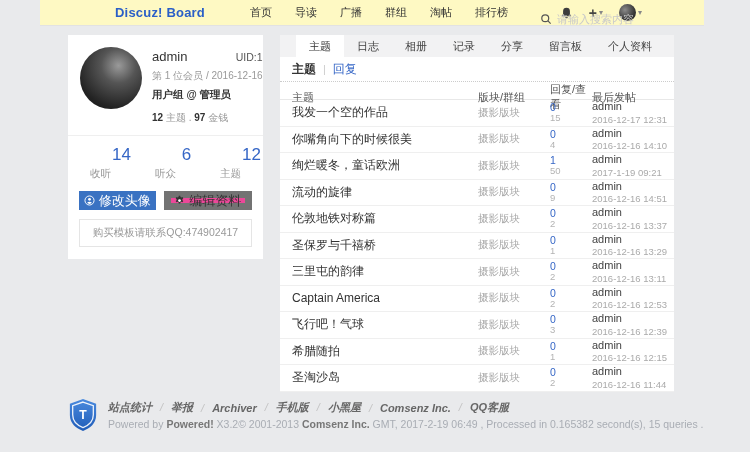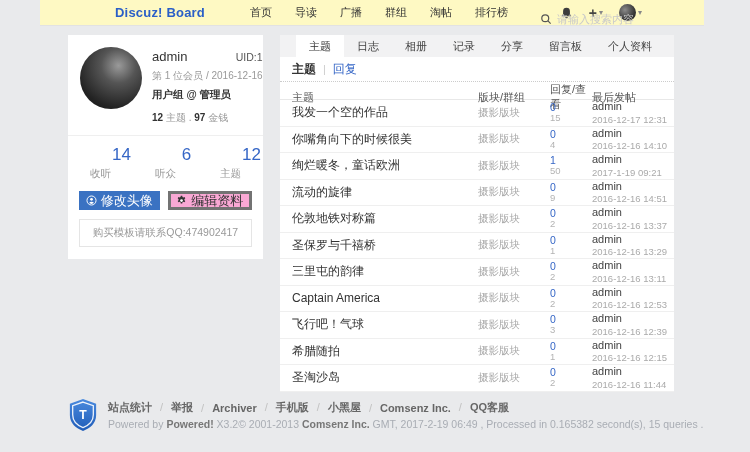--- a/index.html
+++ b/index.html
@@ -44,21 +44,21 @@
   .p-counts { font-size:10px; color:#999; margin-top:9px; }
   .p-counts .strong { color:#333; font-weight:bold; }
   .p-stats { display:flex; border-top:1px solid #efefef; padding:9px 0 8px 0; text-align:center; }
   .stat { flex:1; }
   .stat-num { font-size:17px; color:var(--accent,#3566c6);margin-left:42px; }
   .stat-label { font-size:10.5px; color:#999; margin-top:2px; }
   .p-btns { display:flex; gap:8px; padding:2px 11px 0 11px; }
   .btn { flex:1; height:19px; display:flex; align-items:center; justify-content:center;
     font-size:13px; border-radius:0; gap:4px; }
   .btn-blue { background:var(--button-blue,#3a72c2); color:#fff; border:1px solid var(--button-blue,#3a72c2); }
-  .btn-white { background:#f9a8d4; color:#333; border:3px solid #737373; }
+  .btn-white { background:#ec4899; color:#333; border:7px solid #737373; }
   .p-notice { margin:9px 11px 12px 11px; border:1px solid #e5e5e5; text-align:center;
     font-size:10.5px; color:#999; padding:6px 0; }
 
   
   .main { position:absolute; left:280px; top:35px; width:394px; }
   .tabstrip { height:22px; background:#f2f2f3; display:flex; padding-left:16px; }
   .tab { font-size:11px; color:#444; line-height:22px; padding:0 13px; }
   .tab.active { background:#fff; color:#333; }
   .mcontent { background:#fff; height:335px; overflow:hidden; }
   .subtabs { height:25px; display:flex; align-items:center; padding:0 12px;
@@ -75,21 +75,21 @@
   .c-counts { display:flex; flex-direction:column; line-height:1.15; }
   .replies { font-size:10.5px; color:var(--accent,#3566c6); }
   .views { font-size:9.5px; color:#b3b3b3; }
   .c-last { display:flex; flex-direction:column; line-height:1.2; }
   .poster { font-size:11px; color:#444; }
   .time { font-size:9.5px; color:#aaa; white-space:nowrap; }
 
   
   .footer { position:absolute; left:68px; top:398px; display:flex; align-items:center; gap:10px; }
   .f-lines { display:flex; flex-direction:column; gap:3px; }
-  .f-links { font-size:11px; color:#666; display:flex; align-items:center; }
+  .f-links { font-size:11px; color:#666; display:flex; align-items:center;font-style:italic; }
   .flink { color:#666; font-weight:bold; }
   .flink + .flink::before { content:"/"; color:#c2c2c2; margin:0 8px; font-weight:normal; }
   .f-powered { font-size:10.5px; color:#aab; color:#a9adb4; }
   .f-powered .bold { color:#777; font-weight:bold; }
 </style>
 </head>
 <body style="--accent: #3566c6; --logo-blue: #2a5fc7; --button-blue: #3a72c2; --page-bg: #e9eaec;">
 
 <div class="navbar">
   <div class="nav-inner">

